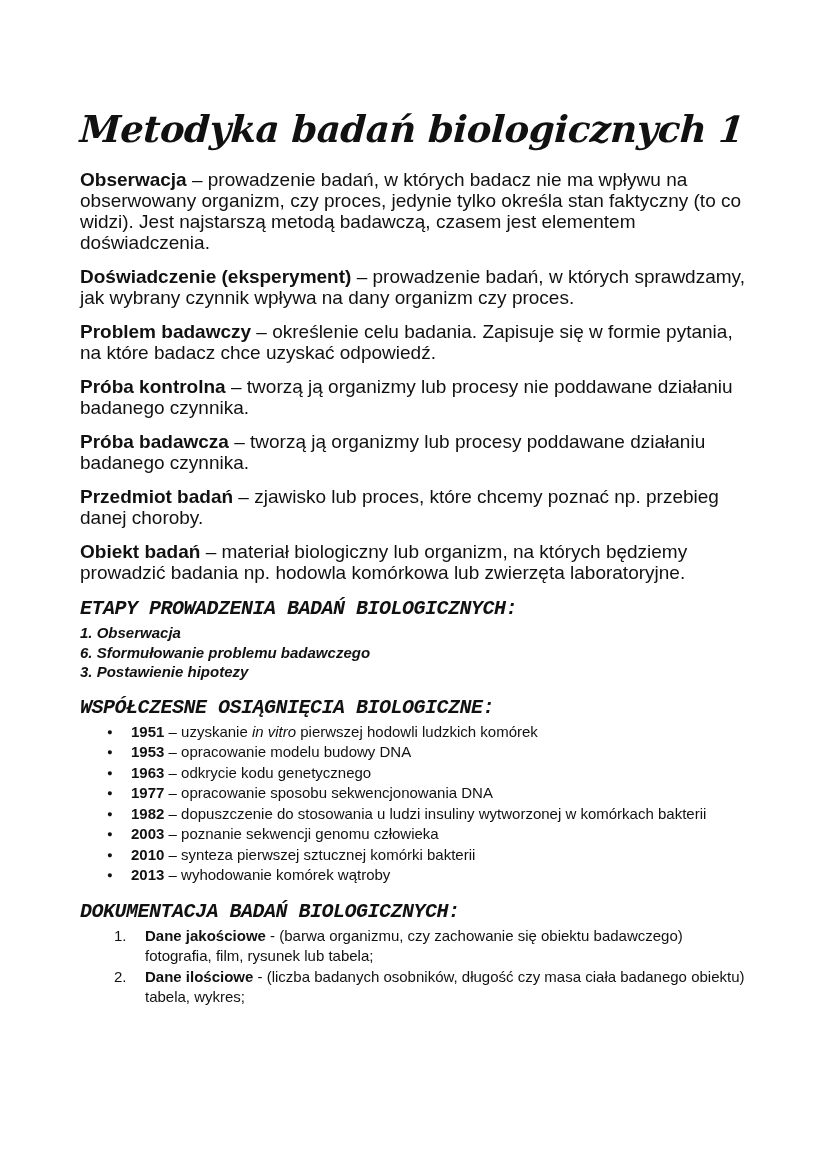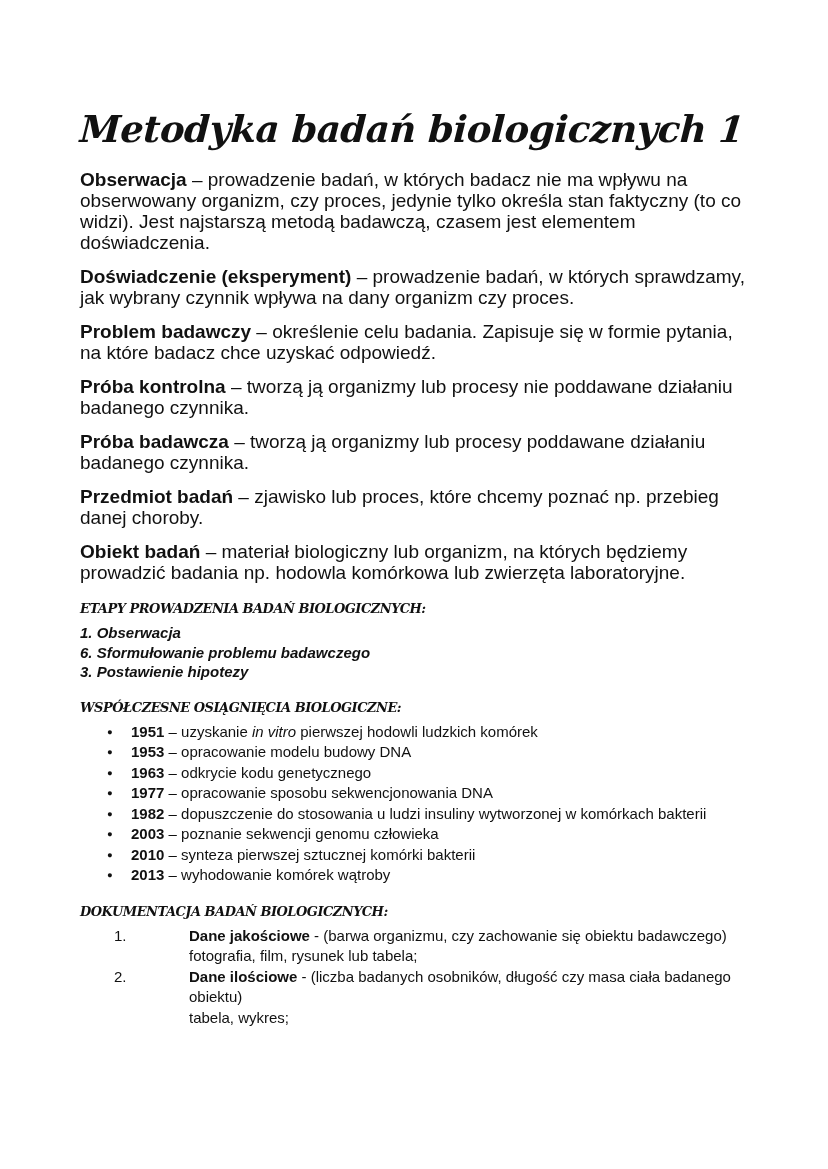--- a/index.html
+++ b/index.html
@@ -46,23 +46,24 @@
     margin-right: 8px;
     transform: skewX(-6deg);
   }
   p.def {
     font-size: 19px;
     line-height: 21px;
     margin: 0 0 13px 0;
   }
   p.def b { font-weight: 700; }
   .sec-heading {
-    font-size: 13px;
+    font-size: 20px;
     line-height: 22px;
     margin: 15px 0 3px 0;
+    font-family: Liberation Mono, monospace;
   }
   .etapy-list {
     font-style: italic;
     font-size: 15px;
     line-height: 19.5px;
     margin: 0;
   }
   .etapy-item { white-space: pre; font-weight: bold; }
   .bullets {
     font-size: 15px;
@@ -82,21 +83,21 @@
   .doc-list {
     font-size: 15px;
     line-height: 20.5px;
     margin: 2px 0 0 0;
   }
   .doc-item { display: flex; }
   .doc-num {
     margin-left: 34px;
     flex: 0 0 31px;
   }
-  .doc-body { flex: 1; margin-left: 44px; }
+  .doc-body { flex: 1; }
   .doc-body b { font-weight: 700; }
 </style>
 </head>
 <body>
 
 <div class="page">
 
   <div class="title-row">
     <span class="script doc-title">Metodyka badań biologicznych</span>
     <span class="script page-num">1</span>

